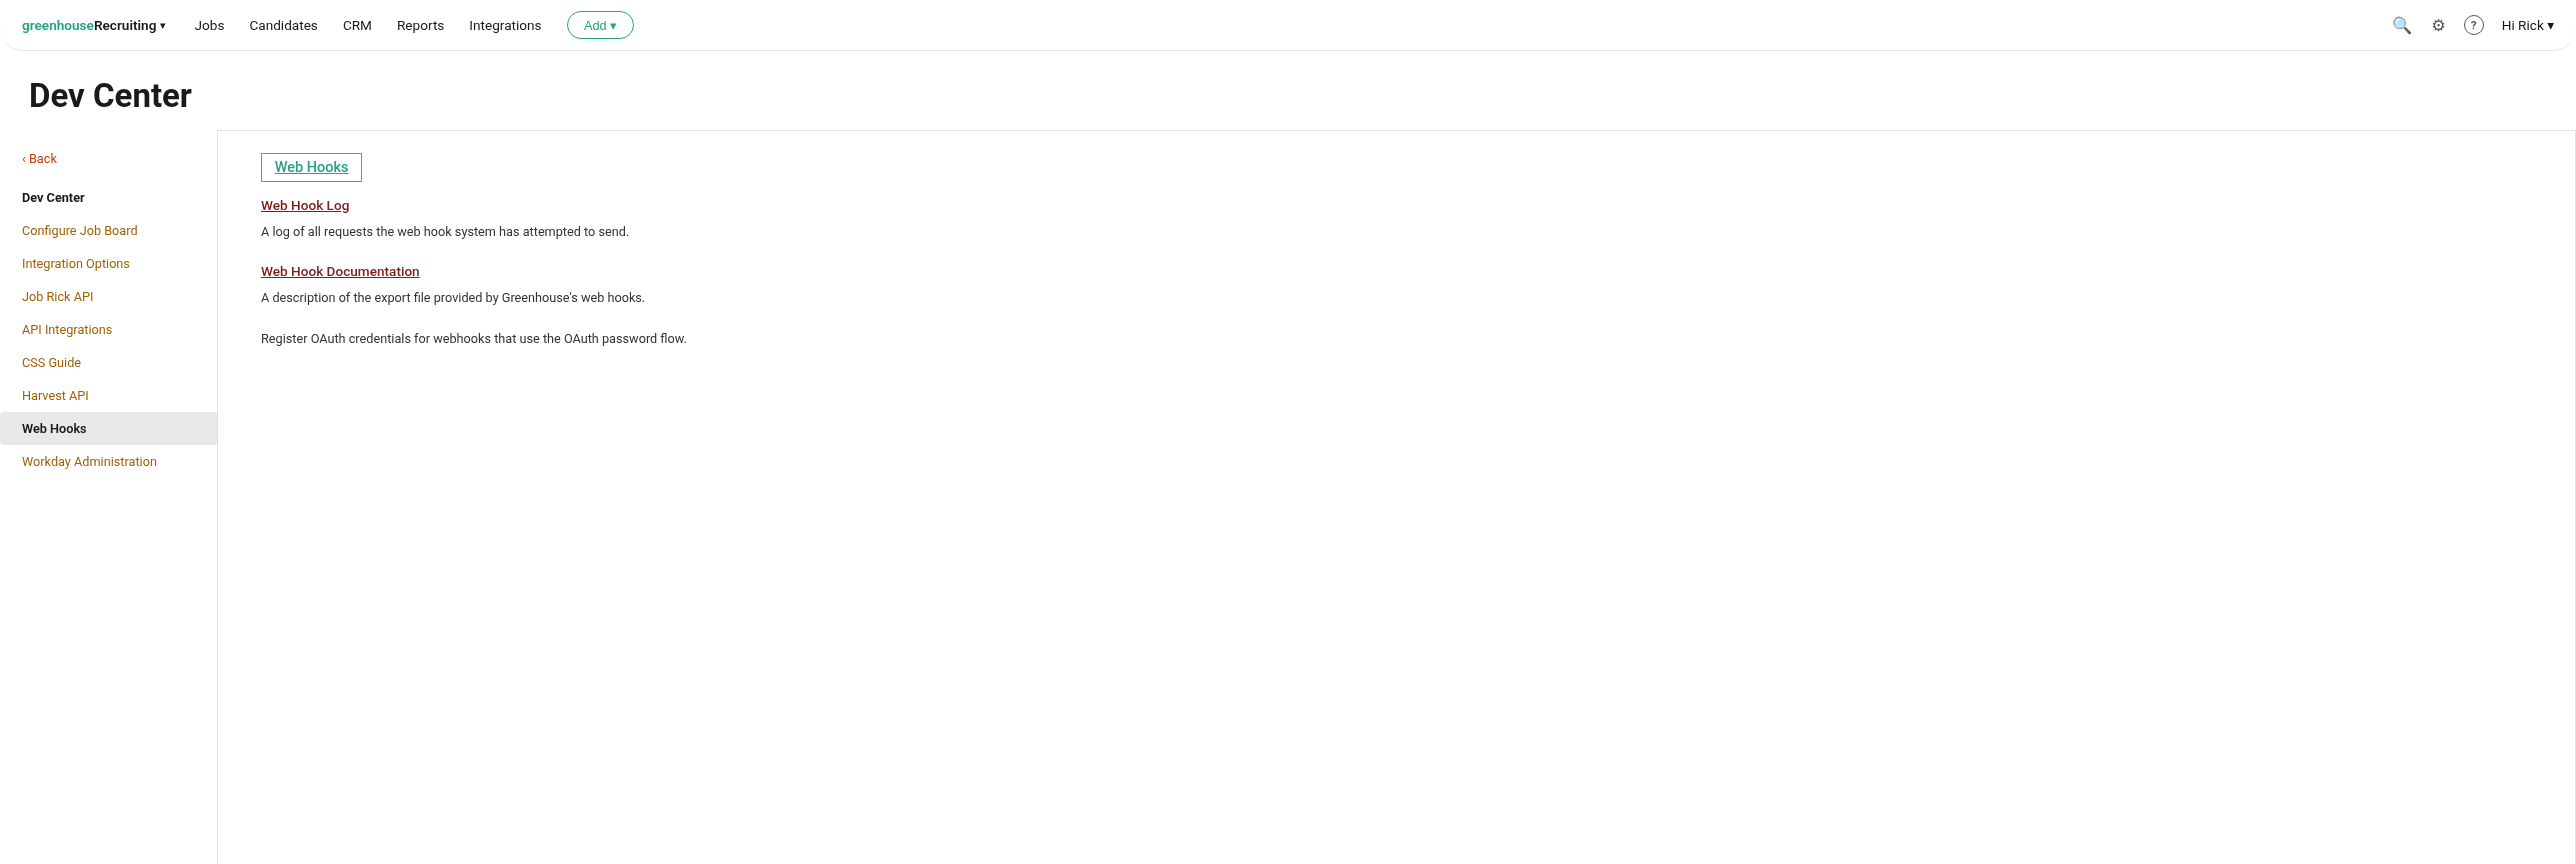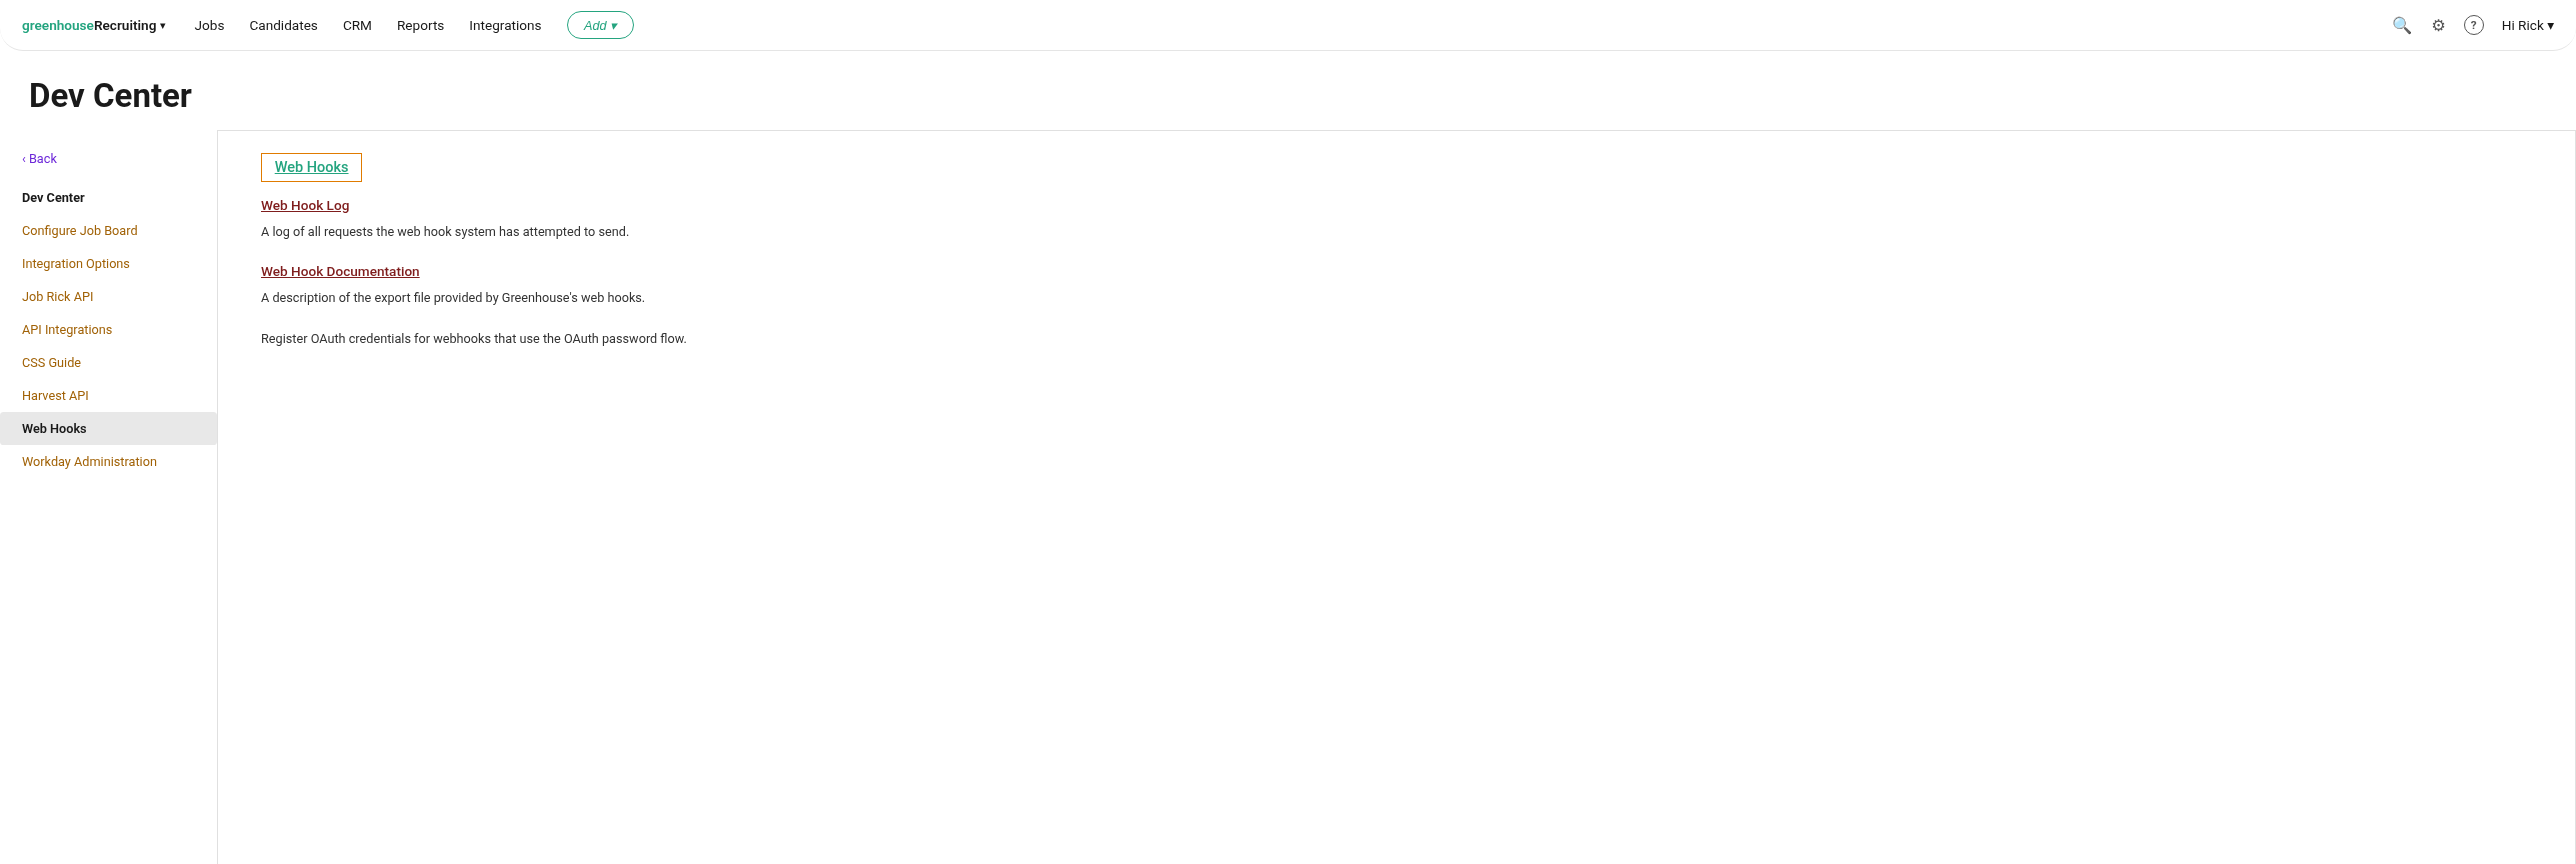--- a/index.html
+++ b/index.html
@@ -40,21 +40,20 @@
       border: 1.4px solid #24a47f;
       color: #24a47f;
       background: transparent;
       padding: 5.4px 16.3px;
       border-radius: 18px;
       font-size: 12.7px;
       cursor: pointer;
       display: flex;
       align-items: center;
       gap: 5.4px;
-      font-style: italic;
     }
     .nav-right {
       display: flex;
       align-items: center;
       gap: 18px;
       margin-left: auto;
     }
     .nav-icon {
       font-size: 16.3px;
       color: #555;
@@ -88,21 +87,21 @@
       min-width: 217px;
       padding: 14.5px 0;
       border-right: none;
     }
     .sidebar-back {
       display: flex;
       align-items: center;
       gap: 5.4px;
       padding: 7.2px 22px;
       font-size: 12.7px;
-      color: #6d28d9;
+      color: #c2410c;
       cursor: pointer;
       margin-bottom: 7.2px;
     }
     .sidebar-item {
       padding: 9px 22px;
       font-size: 12.7px;
       color: #a16207;
       cursor: pointer;
     }
     .sidebar-item.active {

